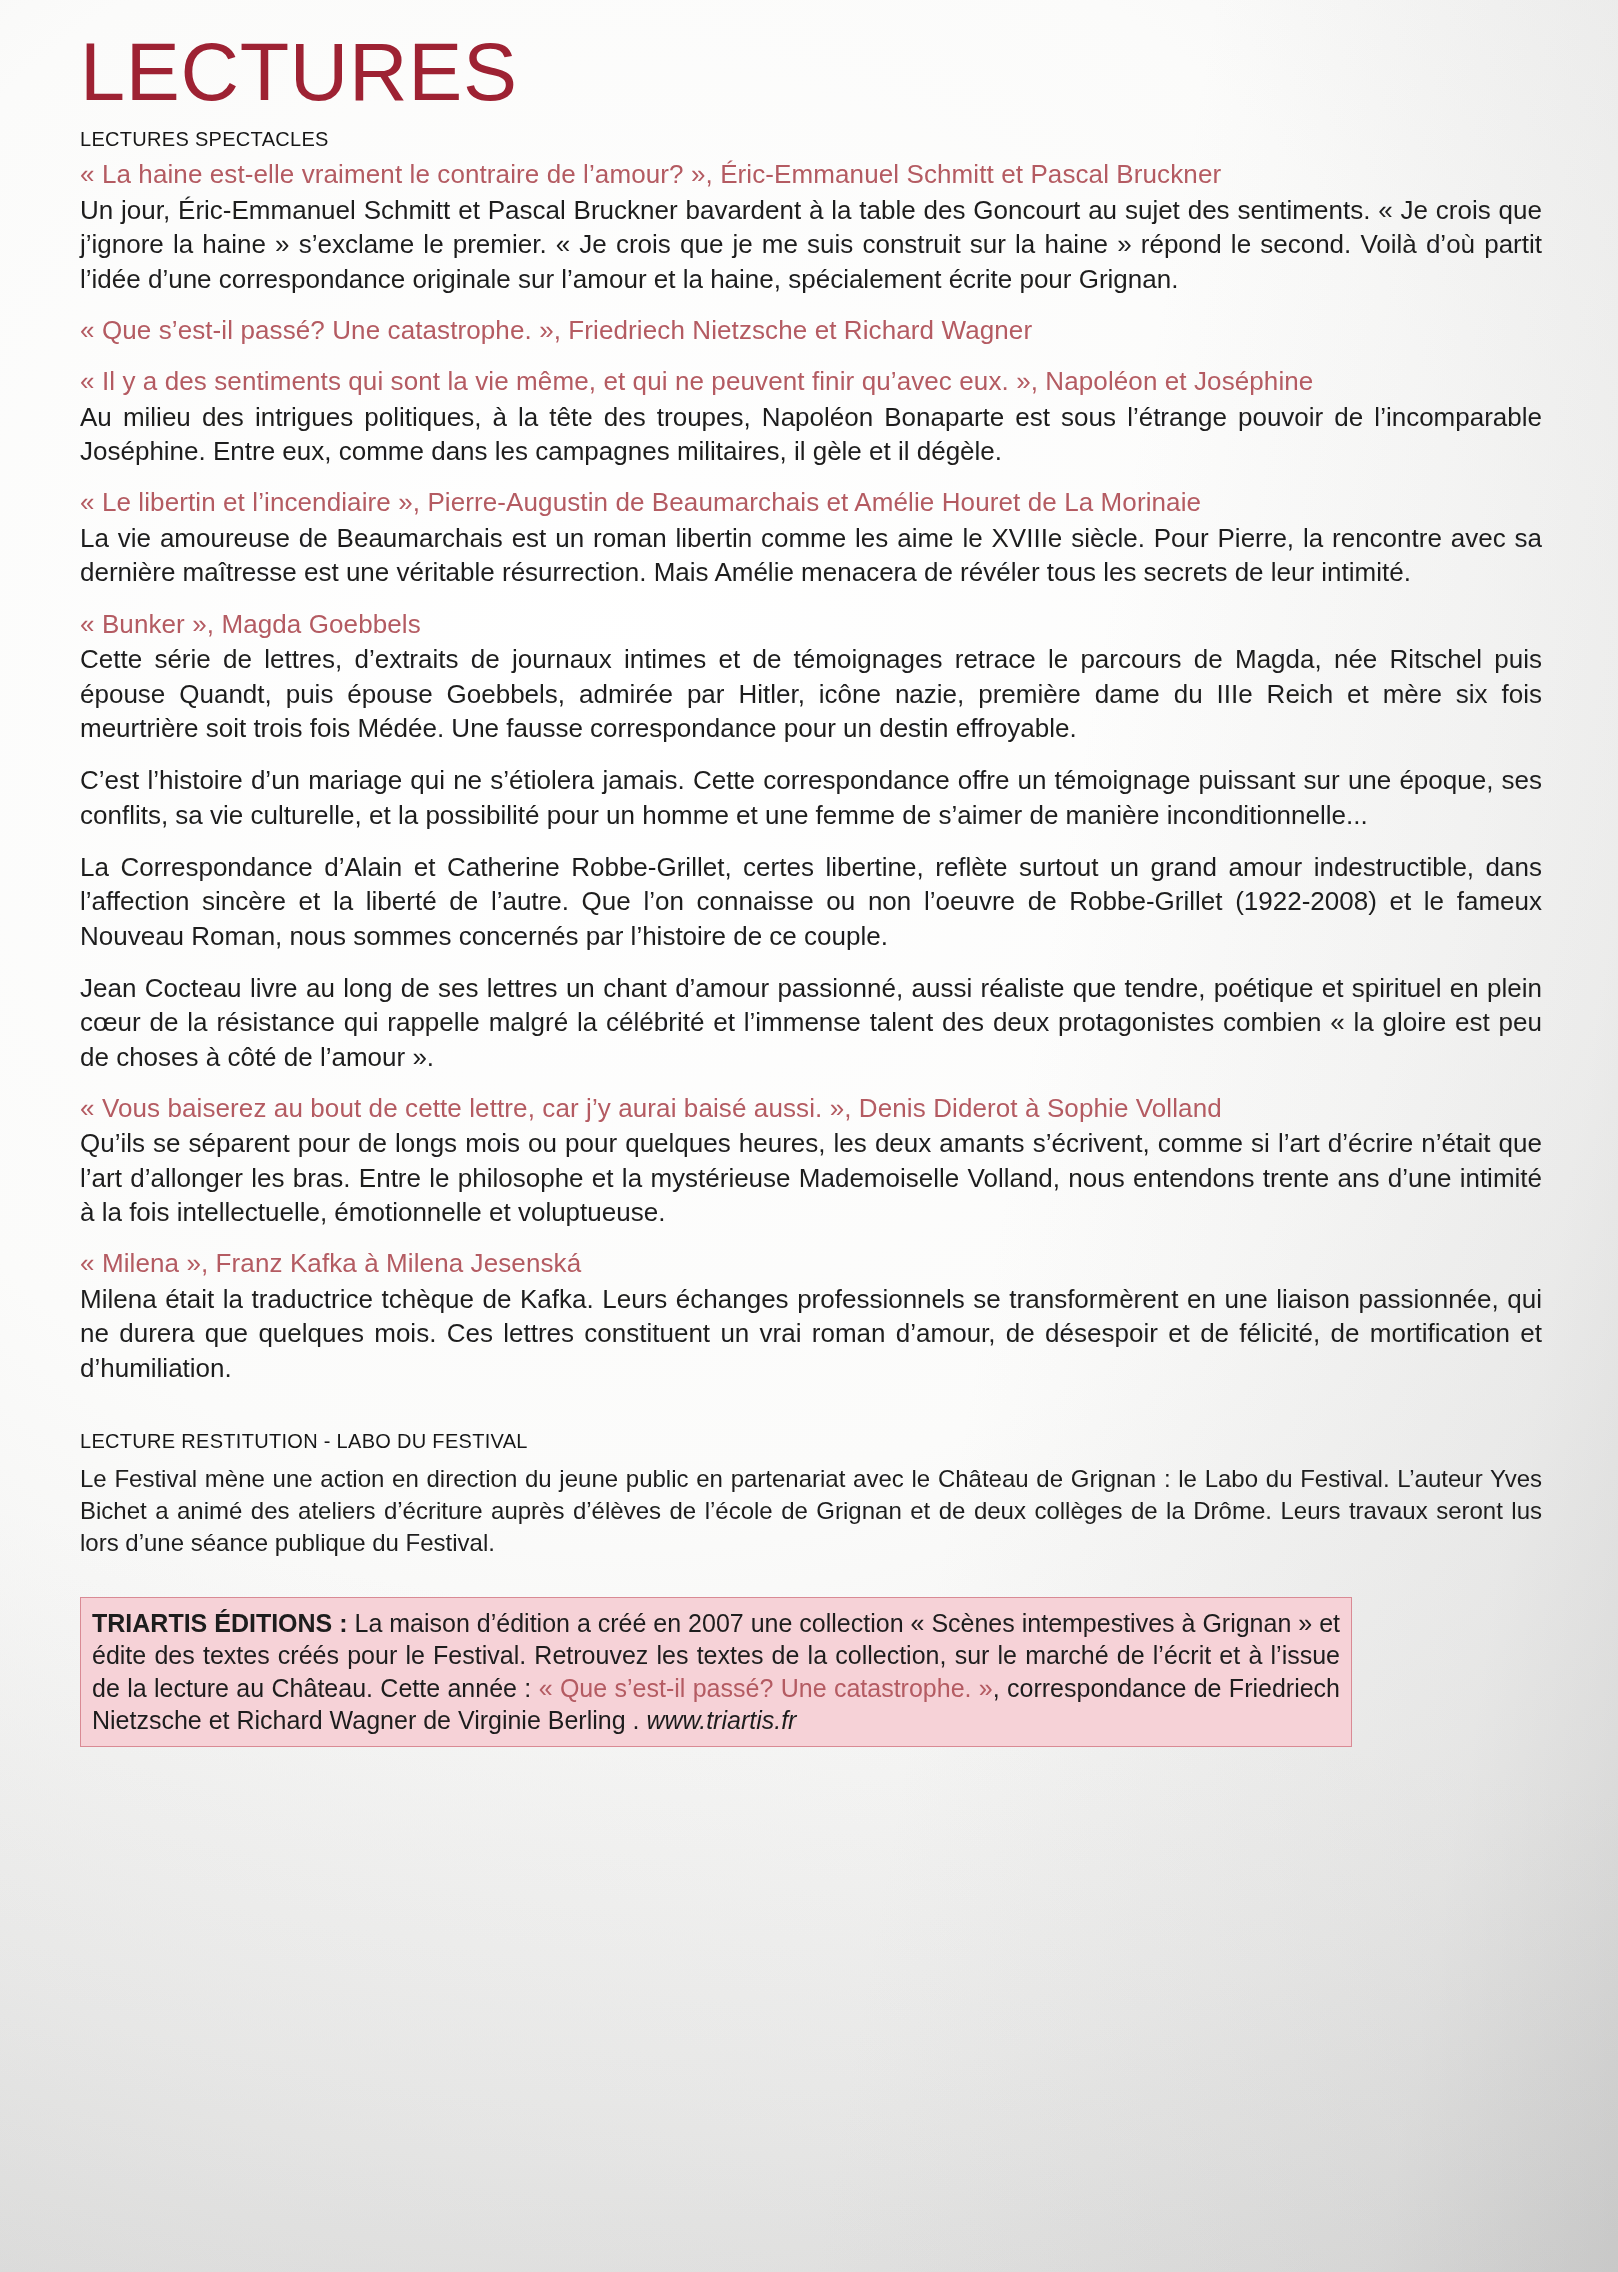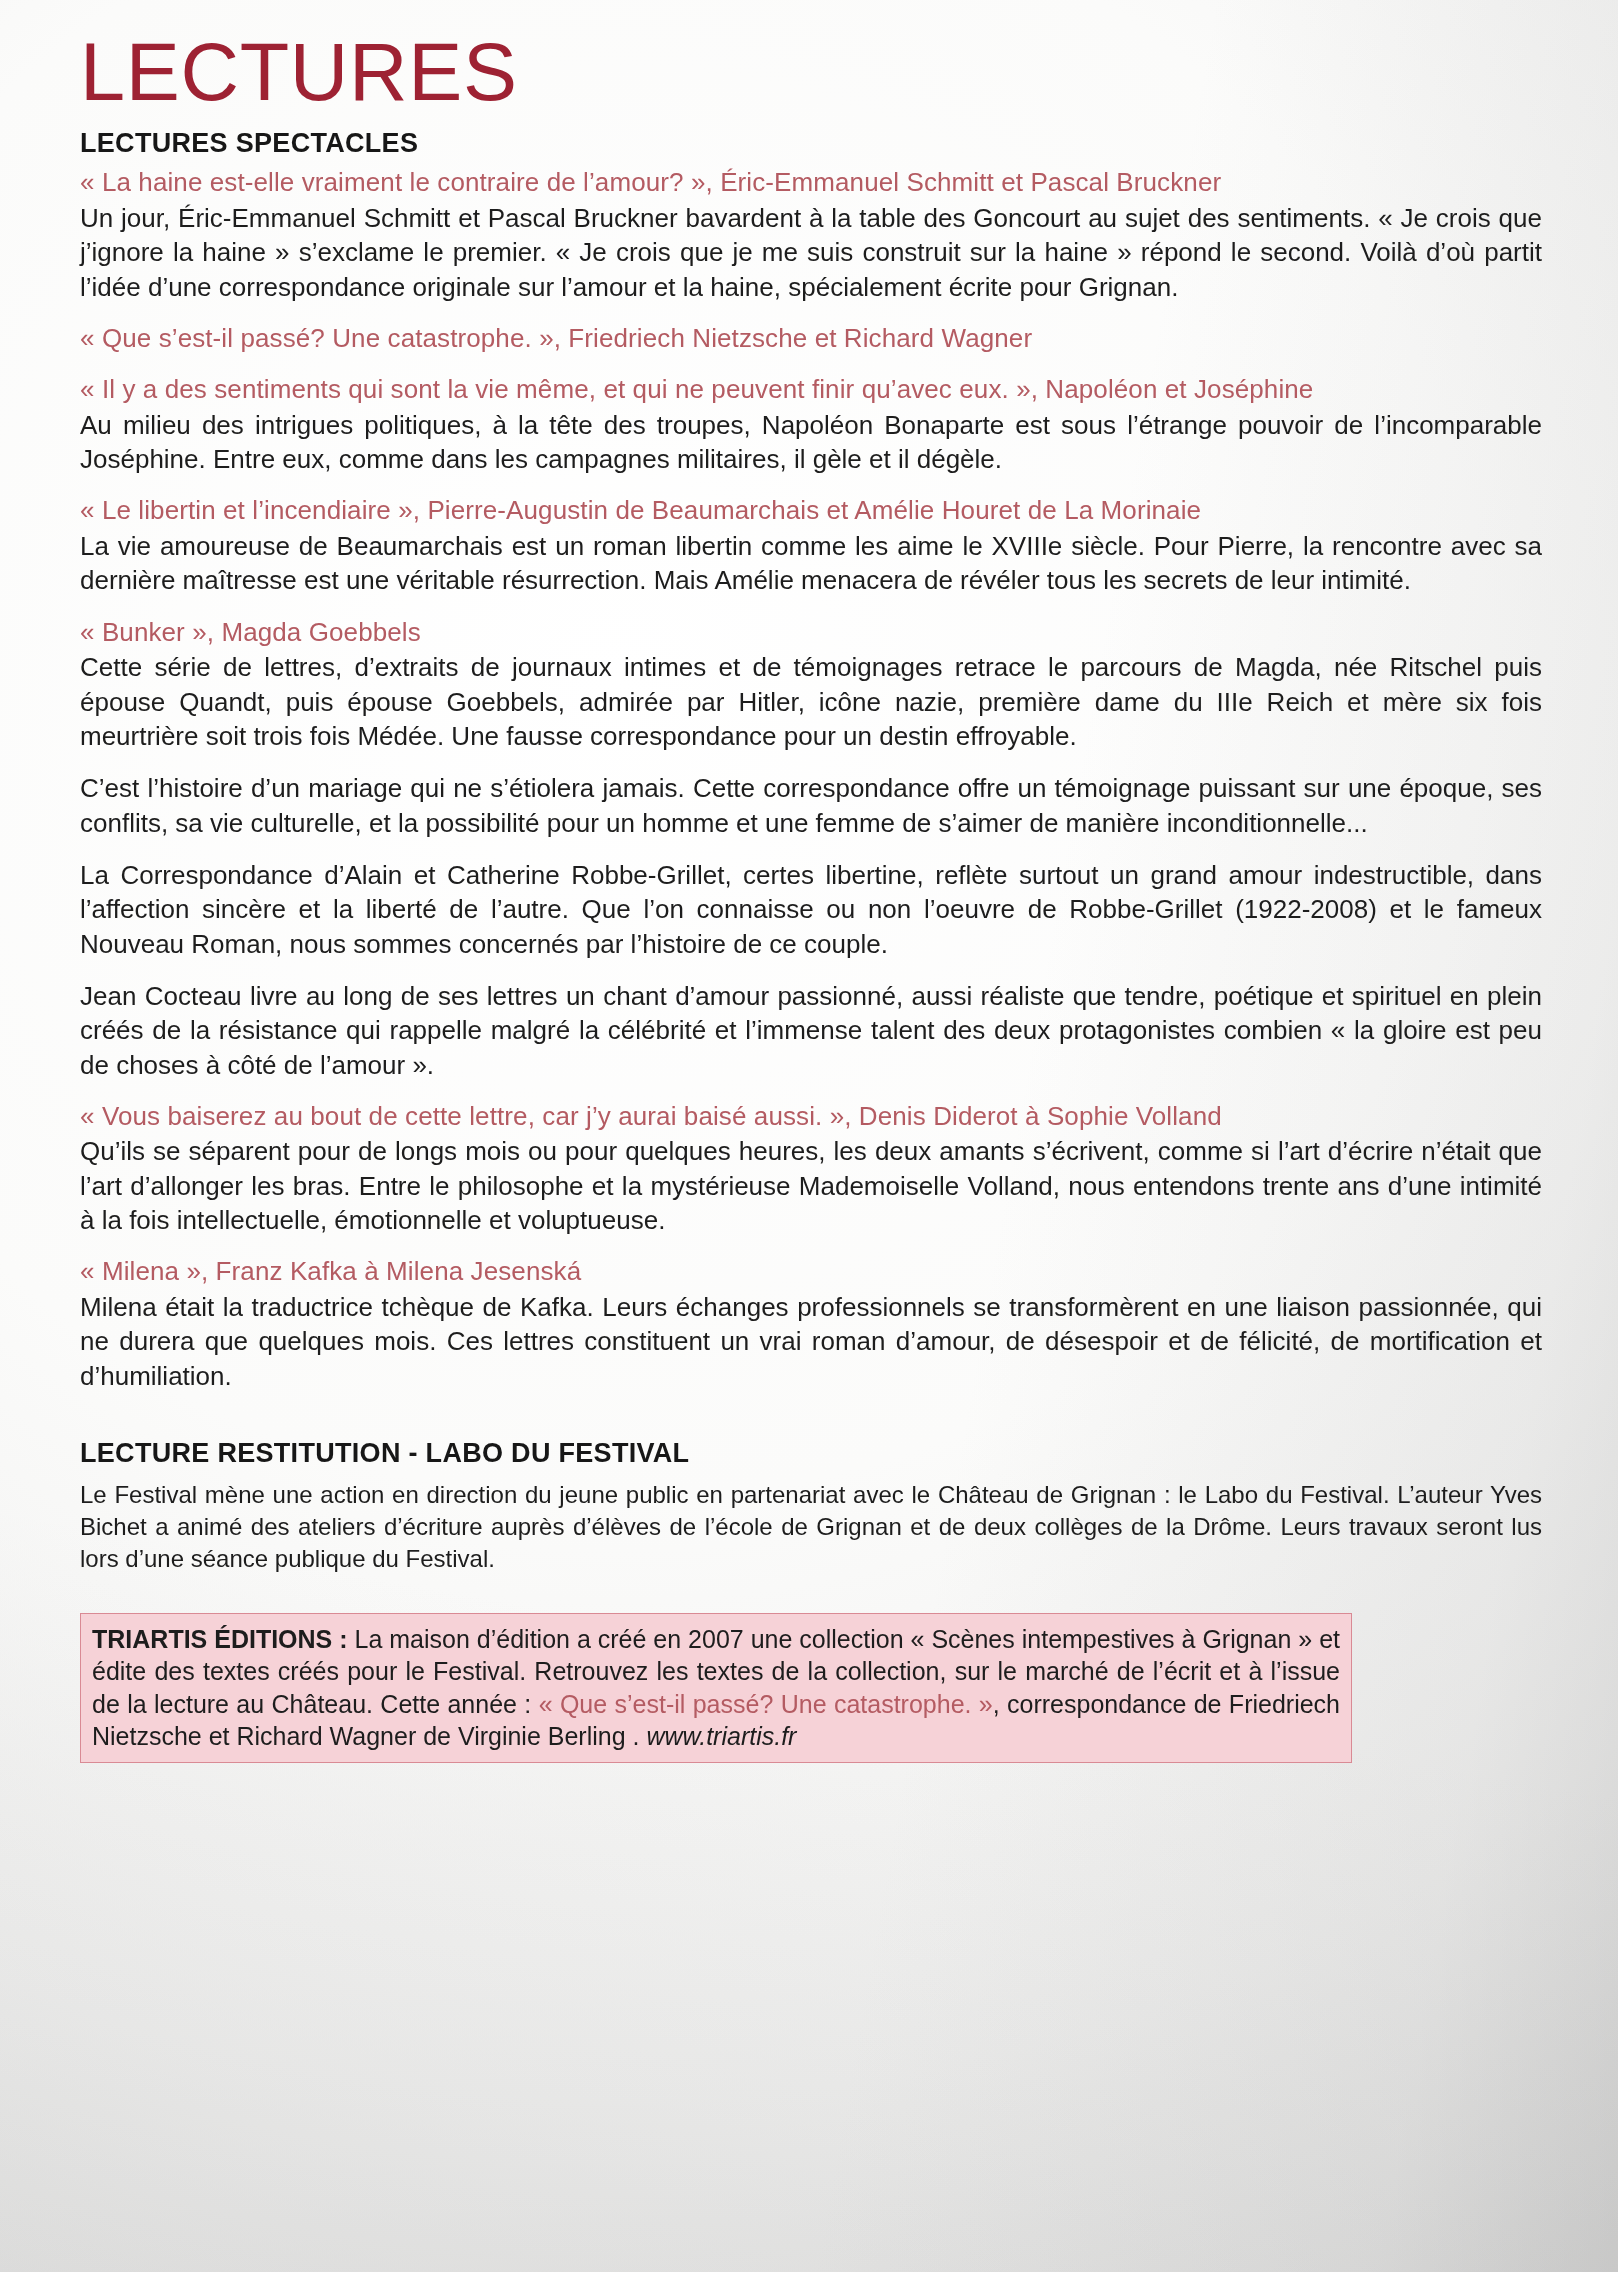--- a/index.html
+++ b/index.html
@@ -42,22 +42,22 @@
     font-family: "Liberation Sans", sans-serif;
     font-size: 81px;
     line-height: 1.0;
     font-weight: 400;
     letter-spacing: 0.7px;
     color: #9e2233;
     margin: 0 0 15.3px 0;
   }
 
   h2.section-head {
-    font-size: 27px;
-    font-weight: bold;
+    font-size: 20px;
+    font-weight: normal;
     letter-spacing: 0.3px;
     color: #171717;
     margin: 0 0 7px 0;
   }
 
   h2.section-head.second {
     margin-top: 45px;
     margin-bottom: 9.7px;
   }
 
@@ -150,21 +150,21 @@
 
   <div class="entry">
     <p class="entry-body">C’est l’histoire d’un mariage qui ne s’étiolera jamais. Cette correspondance offre un témoignage puissant sur une époque, ses conflits, sa vie culturelle, et la possibilité pour un homme et une femme de s’aimer de manière inconditionnelle...</p>
   </div>
 
   <div class="entry">
     <p class="entry-body">La Correspondance d’Alain et Catherine Robbe-Grillet, certes libertine, reflète surtout un grand amour indestructible, dans l’affection sincère et la liberté de l’autre. Que l’on connaisse ou non l’oeuvre de Robbe-Grillet (1922-2008) et le fameux Nouveau Roman, nous sommes concernés par l’histoire de ce couple.</p>
   </div>
 
   <div class="entry">
-    <p class="entry-body">Jean Cocteau livre au long de ses lettres un chant d’amour passionné, aussi réaliste que tendre, poétique et spirituel en plein créés de la résistance qui rappelle malgré la célébrité et l’immense talent des deux protagonistes combien « la gloire est peu de choses à côté de l’amour ».</p>
+    <p class="entry-body">Jean Cocteau livre au long de ses lettres un chant d’amour passionné, aussi réaliste que tendre, poétique et spirituel en plein cœur de la résistance qui rappelle malgré la célébrité et l’immense talent des deux protagonistes combien « la gloire est peu de choses à côté de l’amour ».</p>
   </div>
 
   <div class="entry">
     <p class="entry-title">« Vous baiserez au bout de cette lettre, car j’y aurai baisé aussi. », Denis Diderot à Sophie Volland</p>
     <p class="entry-body">Qu’ils se séparent pour de longs mois ou pour quelques heures, les deux amants s’écrivent, comme si l’art d’écrire n’était que l’art d’allonger les bras. Entre le philosophe et la mystérieuse Mademoiselle Volland, nous entendons trente ans d’une intimité à la fois intellectuelle, émotionnelle et voluptueuse.</p>
   </div>
 
   <div class="entry">
     <p class="entry-title">« Milena », Franz Kafka à Milena Jesenská</p>
     <p class="entry-body">Milena était la traductrice tchèque de Kafka. Leurs échanges professionnels se transformèrent en une liaison passionnée, qui ne durera que quelques mois. Ces lettres constituent un vrai roman d’amour, de désespoir et de félicité, de mortification et d’humiliation.</p>

